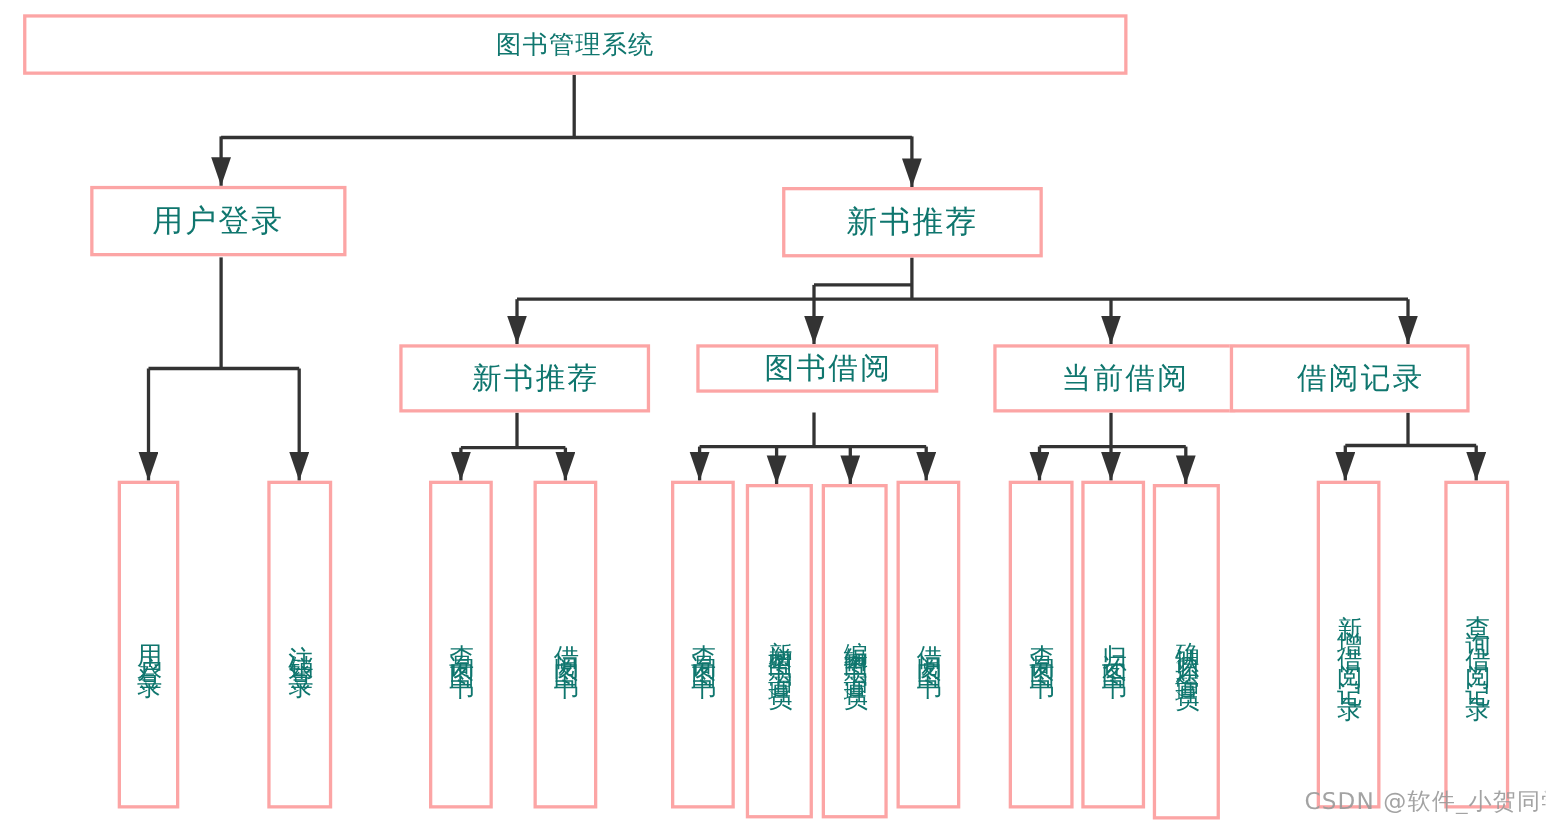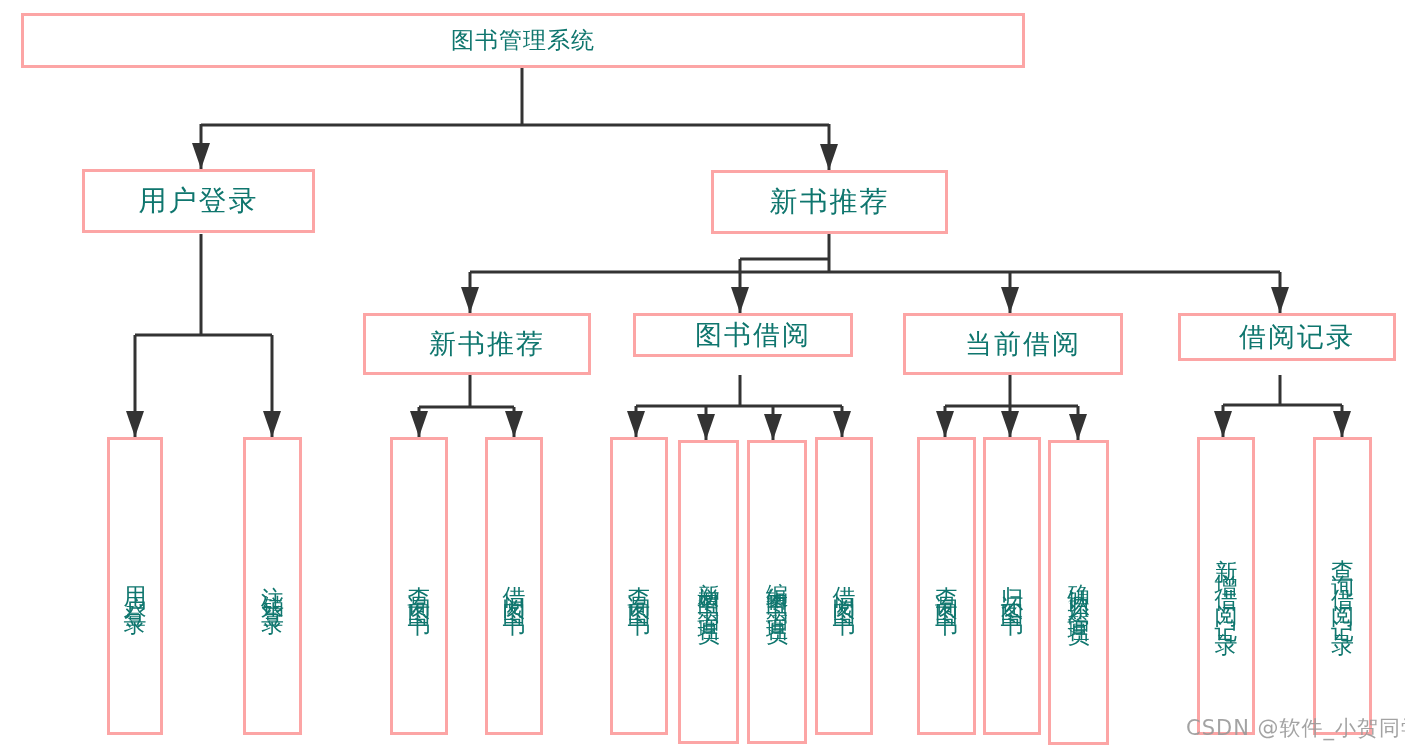--- a/index.html
+++ b/index.html
@@ -98,21 +98,21 @@
 
 <div class="node hbox lvl3" style="left:363px;top:313px;width:228px;height:62px">
   <span>新书推荐</span>
 </div>
 <div class="node hbox lvl3" style="left:633px;top:313px;width:220px;height:44px">
   <span>图书借阅</span>
 </div>
 <div class="node hbox lvl3" style="left:903px;top:313px;width:220px;height:62px">
   <span>当前借阅</span>
 </div>
-<div class="node hbox lvl3" style="left:1178px;top:313px;width:218px;height:48px">
+<div class="node hbox lvl3" style="left:1118px;top:313px;width:218px;height:62px">
   <span>借阅记录</span>
 </div>
 
 <div class="node vbox sp-n" style="left:107px;top:437px;width:56px;height:298px">
   <span>用户登录</span>
 </div>
 <div class="node vbox sp-n" style="left:243px;top:437px;width:59px;height:298px">
   <span>注销登录</span>
 </div>
 

